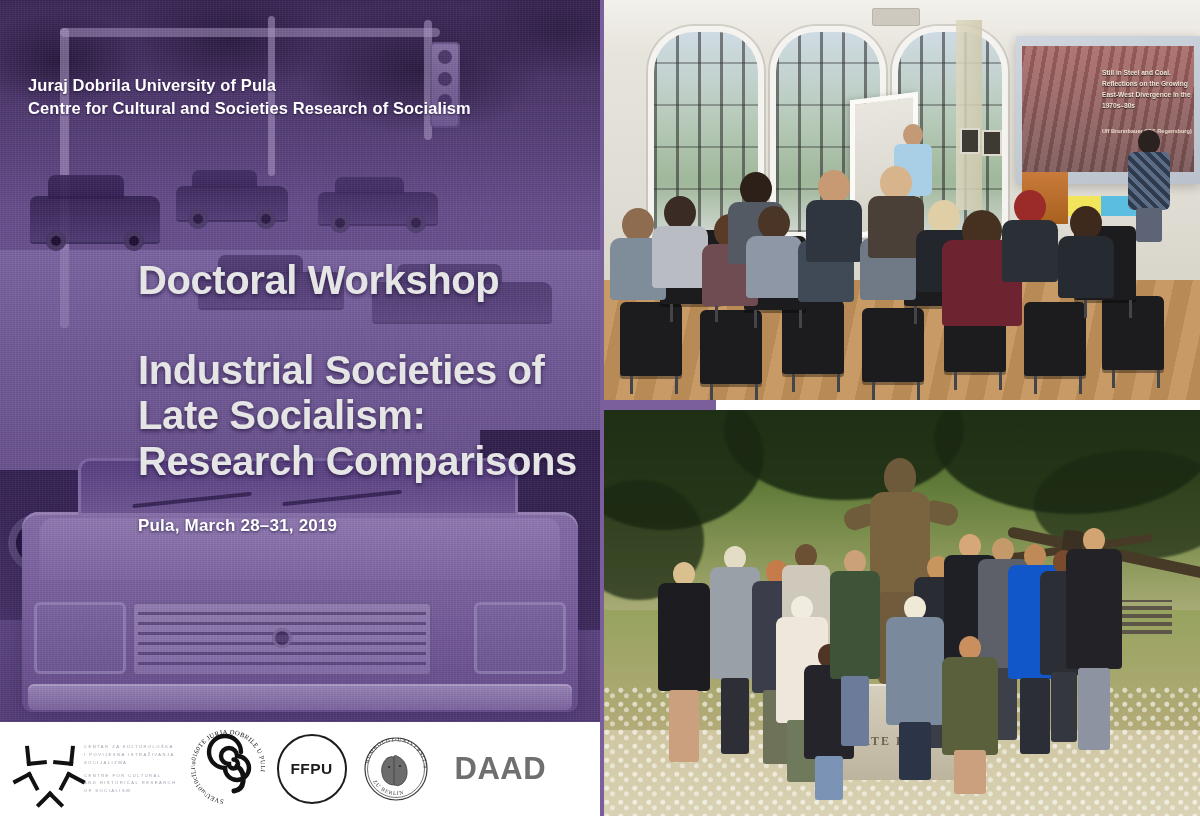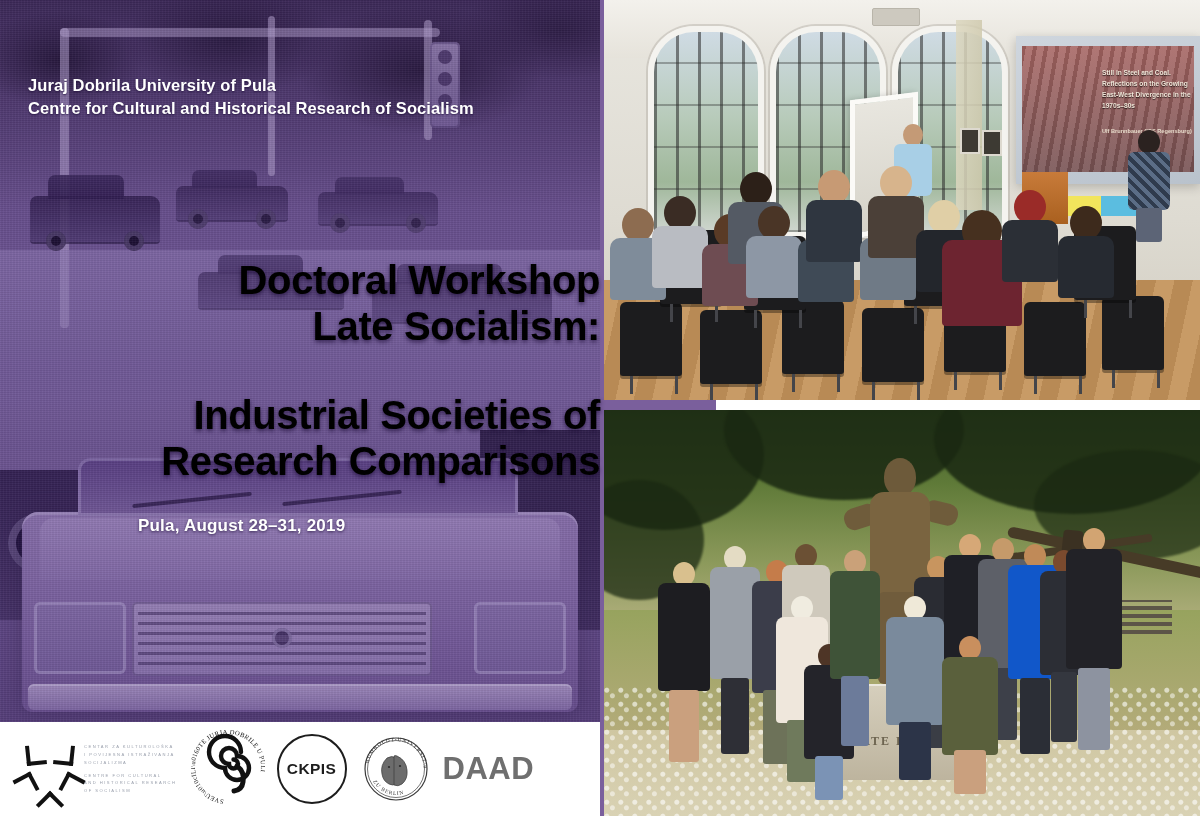--- a/index.html
+++ b/index.html
@@ -126,25 +126,24 @@
   
   .poster-head{
     position:absolute;left:28px;top:74px;width:548px;
     color:#ffffff;font-weight:bold;font-size:16.5px;line-height:1.38;
     letter-spacing:.1px;
     text-shadow:0 1px 2px rgba(30,14,56,.75);
     z-index:6;
   }
   .poster-title-wrap{position:absolute;left:138px;top:258px;width:462px;z-index:6;}
   .ptitle{
-    color:#000000;font-weight:bold;font-size:40px;line-height:1.14;
+    color:#e5e5e5;font-weight:bold;font-size:40px;line-height:1.14;
     letter-spacing:-.4px;
     text-shadow:0 2px 4px rgba(30,14,56,.7);
     margin:0;
-    text-align:right;
   }
   .ptitle.main{margin-top:44px;}
   .pdate{
     position:absolute;left:138px;top:516px;z-index:6;
     color:#ffffff;font-weight:bold;font-size:17px;letter-spacing:.2px;
     text-shadow:0 1px 3px rgba(30,14,56,.75);
   }
 
   
   .logobar{
@@ -171,21 +170,21 @@
   .jd-seal{position:relative;width:74px;height:78px;margin-left:14px;}
   .jd-seal svg{display:block;}
 
   .circ{
     width:66px;height:66px;border-radius:50%;border:2.5px solid #1d1d1d;
     display:flex;align-items:center;justify-content:center;margin-left:12px;
     font-weight:bold;font-size:15.5px;color:#1d1d1d;letter-spacing:.4px;
   }
 
   .hu-seal{position:relative;width:74px;height:74px;margin-left:12px;}
-  .daad{margin-left:10px;color:#6f6f6f;font-weight:bold;font-size:31px;letter-spacing:.5px;}
+  .daad{margin-left:22px;color:#6f6f6f;font-weight:bold;font-size:31px;letter-spacing:.5px;}
 
   
   .photo-top{position:absolute;left:604px;top:0;width:596px;height:400px;overflow:hidden;background:#cfcabf;}
   .photo-bot{position:absolute;left:604px;top:410px;width:596px;height:406px;overflow:hidden;background:#7d8c58;}
 
   
   .hall-wall{position:absolute;inset:0;background:linear-gradient(180deg,#e9e7e0 0%,#dedbd2 55%,#cfcabd 100%);}
   .hall-ceiling{position:absolute;left:0;top:0;width:100%;height:58px;background:linear-gradient(180deg,#f3f1ec,#e6e3db);}
   .vent{position:absolute;top:8px;left:268px;width:46px;height:16px;background:#cdc9bf;border:1px solid #b9b5aa;border-radius:2px;}
   .window{
@@ -344,31 +343,31 @@
         </div>
         <div class="bc-bumper"></div>
       </div>
 
       <div class="ph-layer ph-grain"></div>
       <div class="violet-wash"></div>
     </div>
 
     <div class="poster-head">
       <div>Juraj Dobrila University of Pula</div>
-      <div>Centre for Cultural and Historical Research of Socialism</div>
+      <div>Centre for Cultural and Societies Research of Socialism</div>
     </div>
 
     <div class="poster-title-wrap">
       <div class="ptitle">Doctoral Workshop</div>
+      <div class="ptitle main">Industrial Societies of</div>
       <div class="ptitle">Late Socialism:</div>
-      <div class="ptitle main">Industrial Societies of</div>
       <div class="ptitle">Research Comparisons</div>
     </div>
 
-    <div class="pdate">Pula, August 28–31, 2019</div>
+    <div class="pdate">Pula, March 28–31, 2019</div>
   </div>
 
   <div class="logobar">
 
     <div class="logo">
       <div class="ckpis-mark">
         <span class="brk b1"></span>
           <span class="brk b2"></span>
         <span class="brk b3"></span>
           <span class="brk b4"></span>
@@ -393,21 +392,21 @@
         <path d="M50,22 a16,16 0 1 0 -16,16 a12,12 0 1 0 12,-12 a8,8 0 1 0 -8,8 a4.5,4.5 0 1 0 4.5,-4.5" fill="none" stroke="#111" stroke-width="4.4" stroke-linecap="round"></path>
         <path d="M46,36 q8,6 6,16 q-1,8 -9,9" fill="none" stroke="#111" stroke-width="5" stroke-linecap="round"></path>
         <text font-family="Liberation Serif, serif" font-size="6.6" fill="#111" letter-spacing="0.3">
           <textPath href="#jdring" startOffset="2%">SVEU\u010cILI\u0160TE JURJA DOBRILE U PULI</textPath>
         </text>
       </svg>
     </div>
 
 
     <div class="circ">
-      <span>CKPIS</span>
+      <span>FFPU</span>
     </div>
 
     <div class="hu-seal">
       <svg viewBox="0 0 74 74" width="74" height="74" aria-hidden="true">
         <circle cx="37" cy="37" r="31" fill="none" stroke="#3a3a3a" stroke-width="1.2"></circle>
         <circle cx="37" cy="37" r="28.5" fill="none" stroke="#3a3a3a" stroke-width="0.7"></circle>
         <defs>
           <path id="hutop" d="M9,37 A28,28 0 0 1 65,37" fill="none"></path>
           <path id="hubot" d="M11,37 A26,26 0 0 0 63,37" fill="none"></path>
         </defs>

